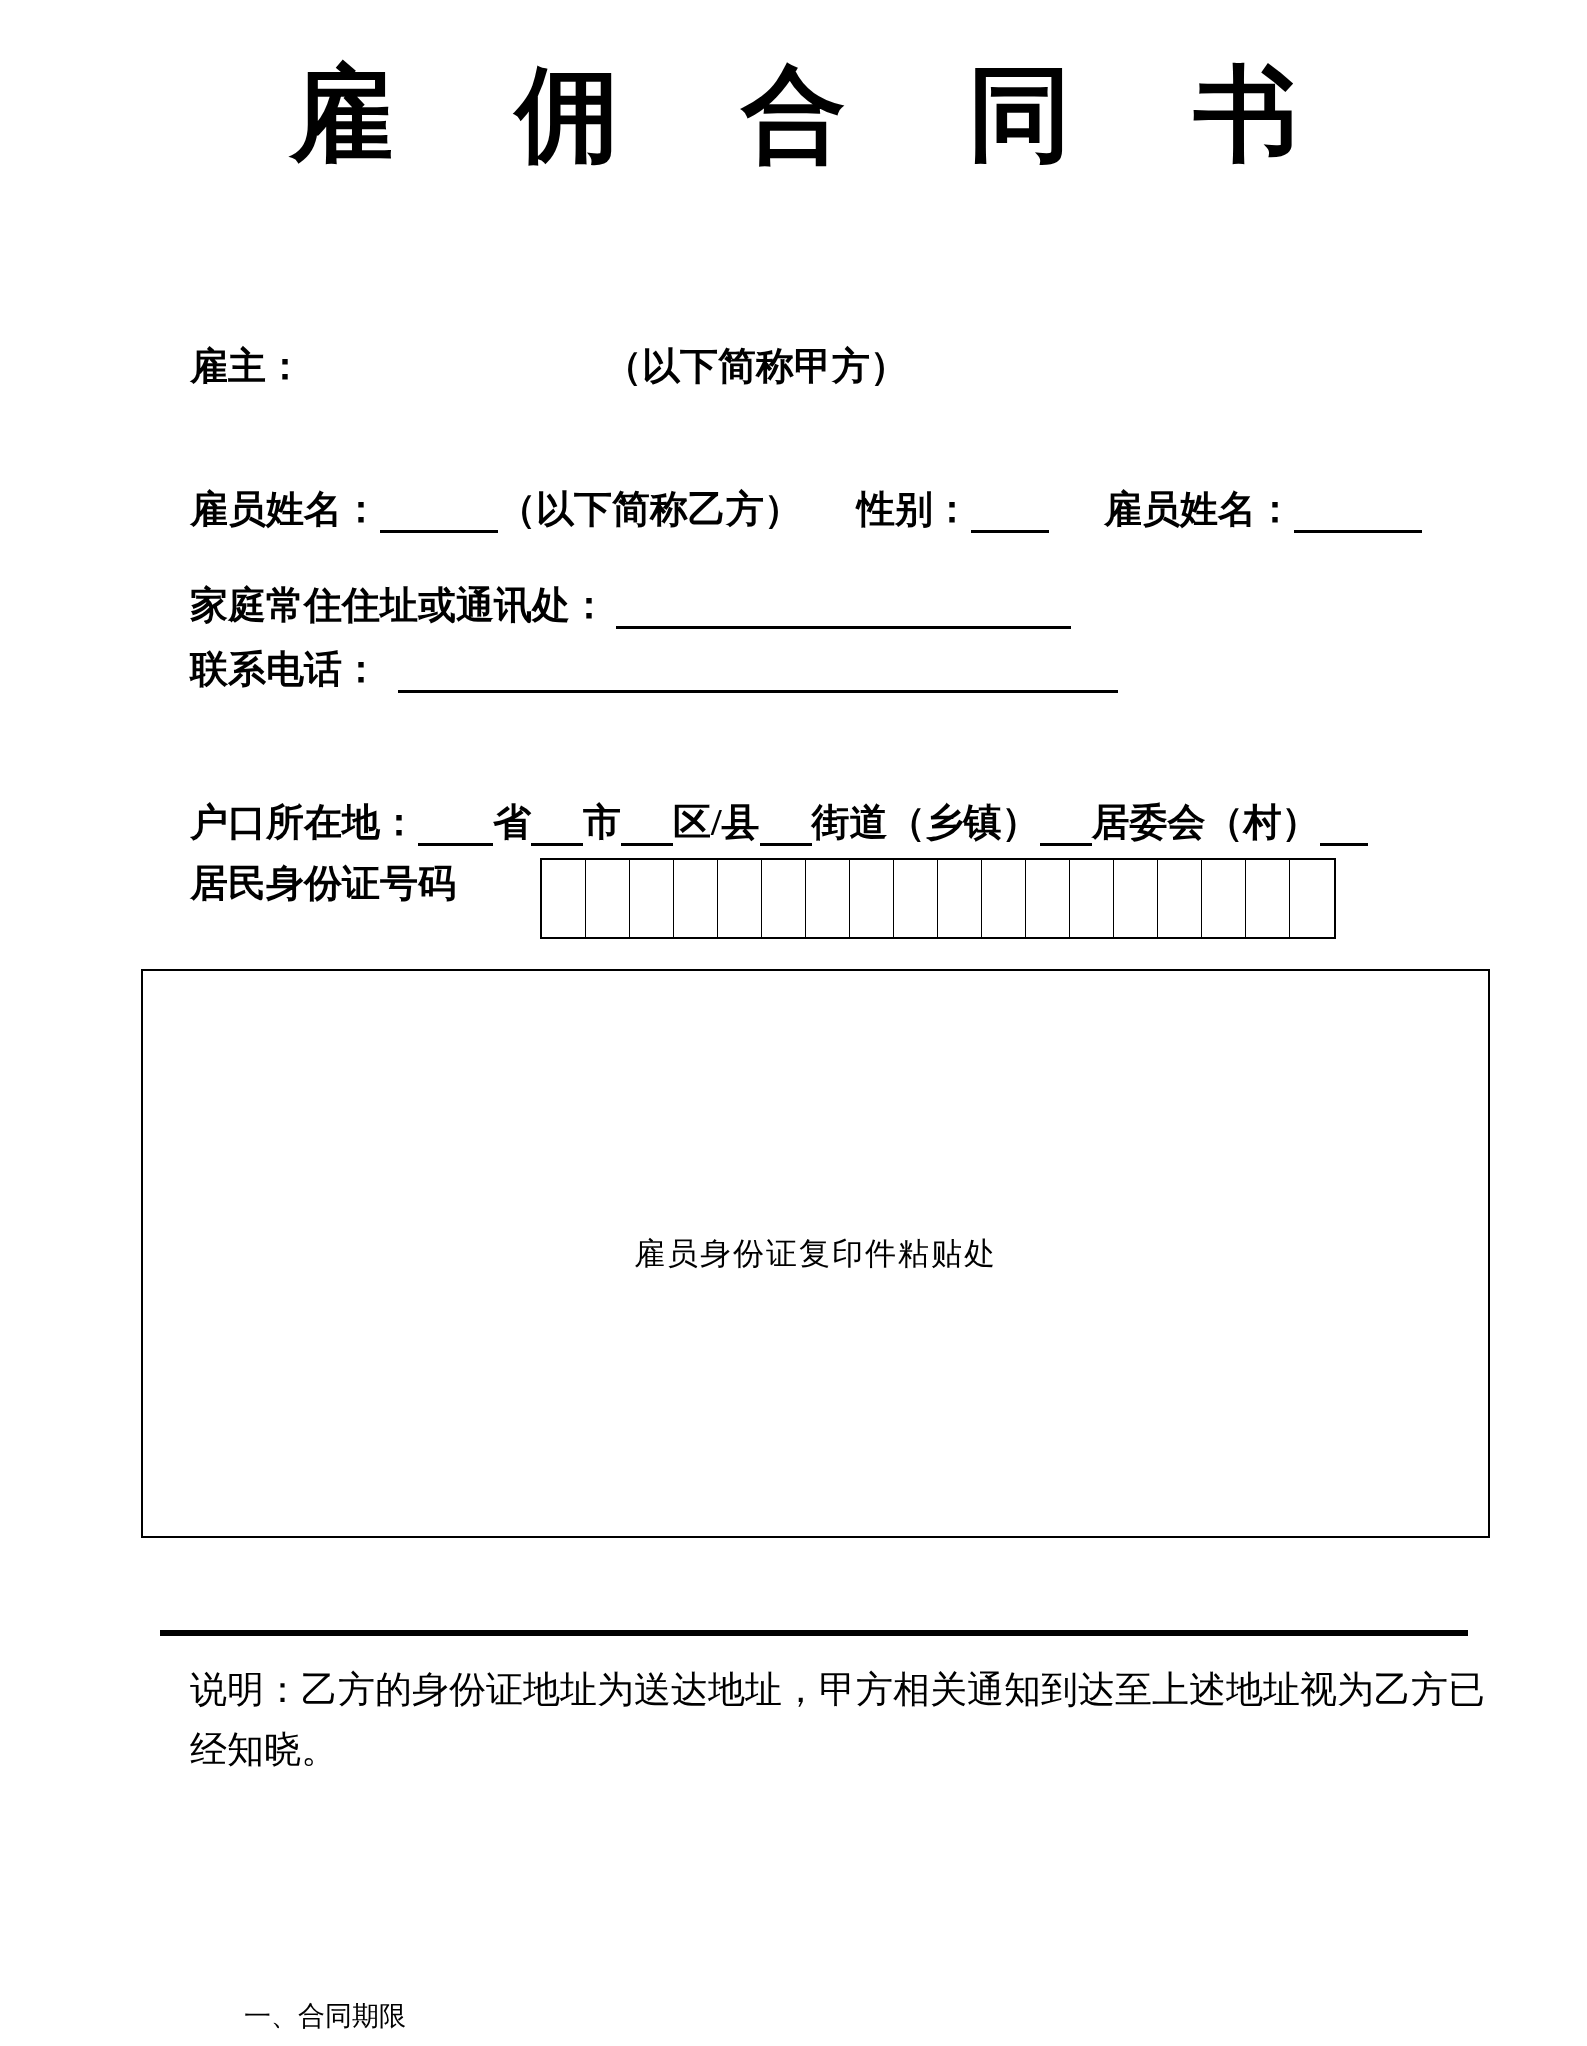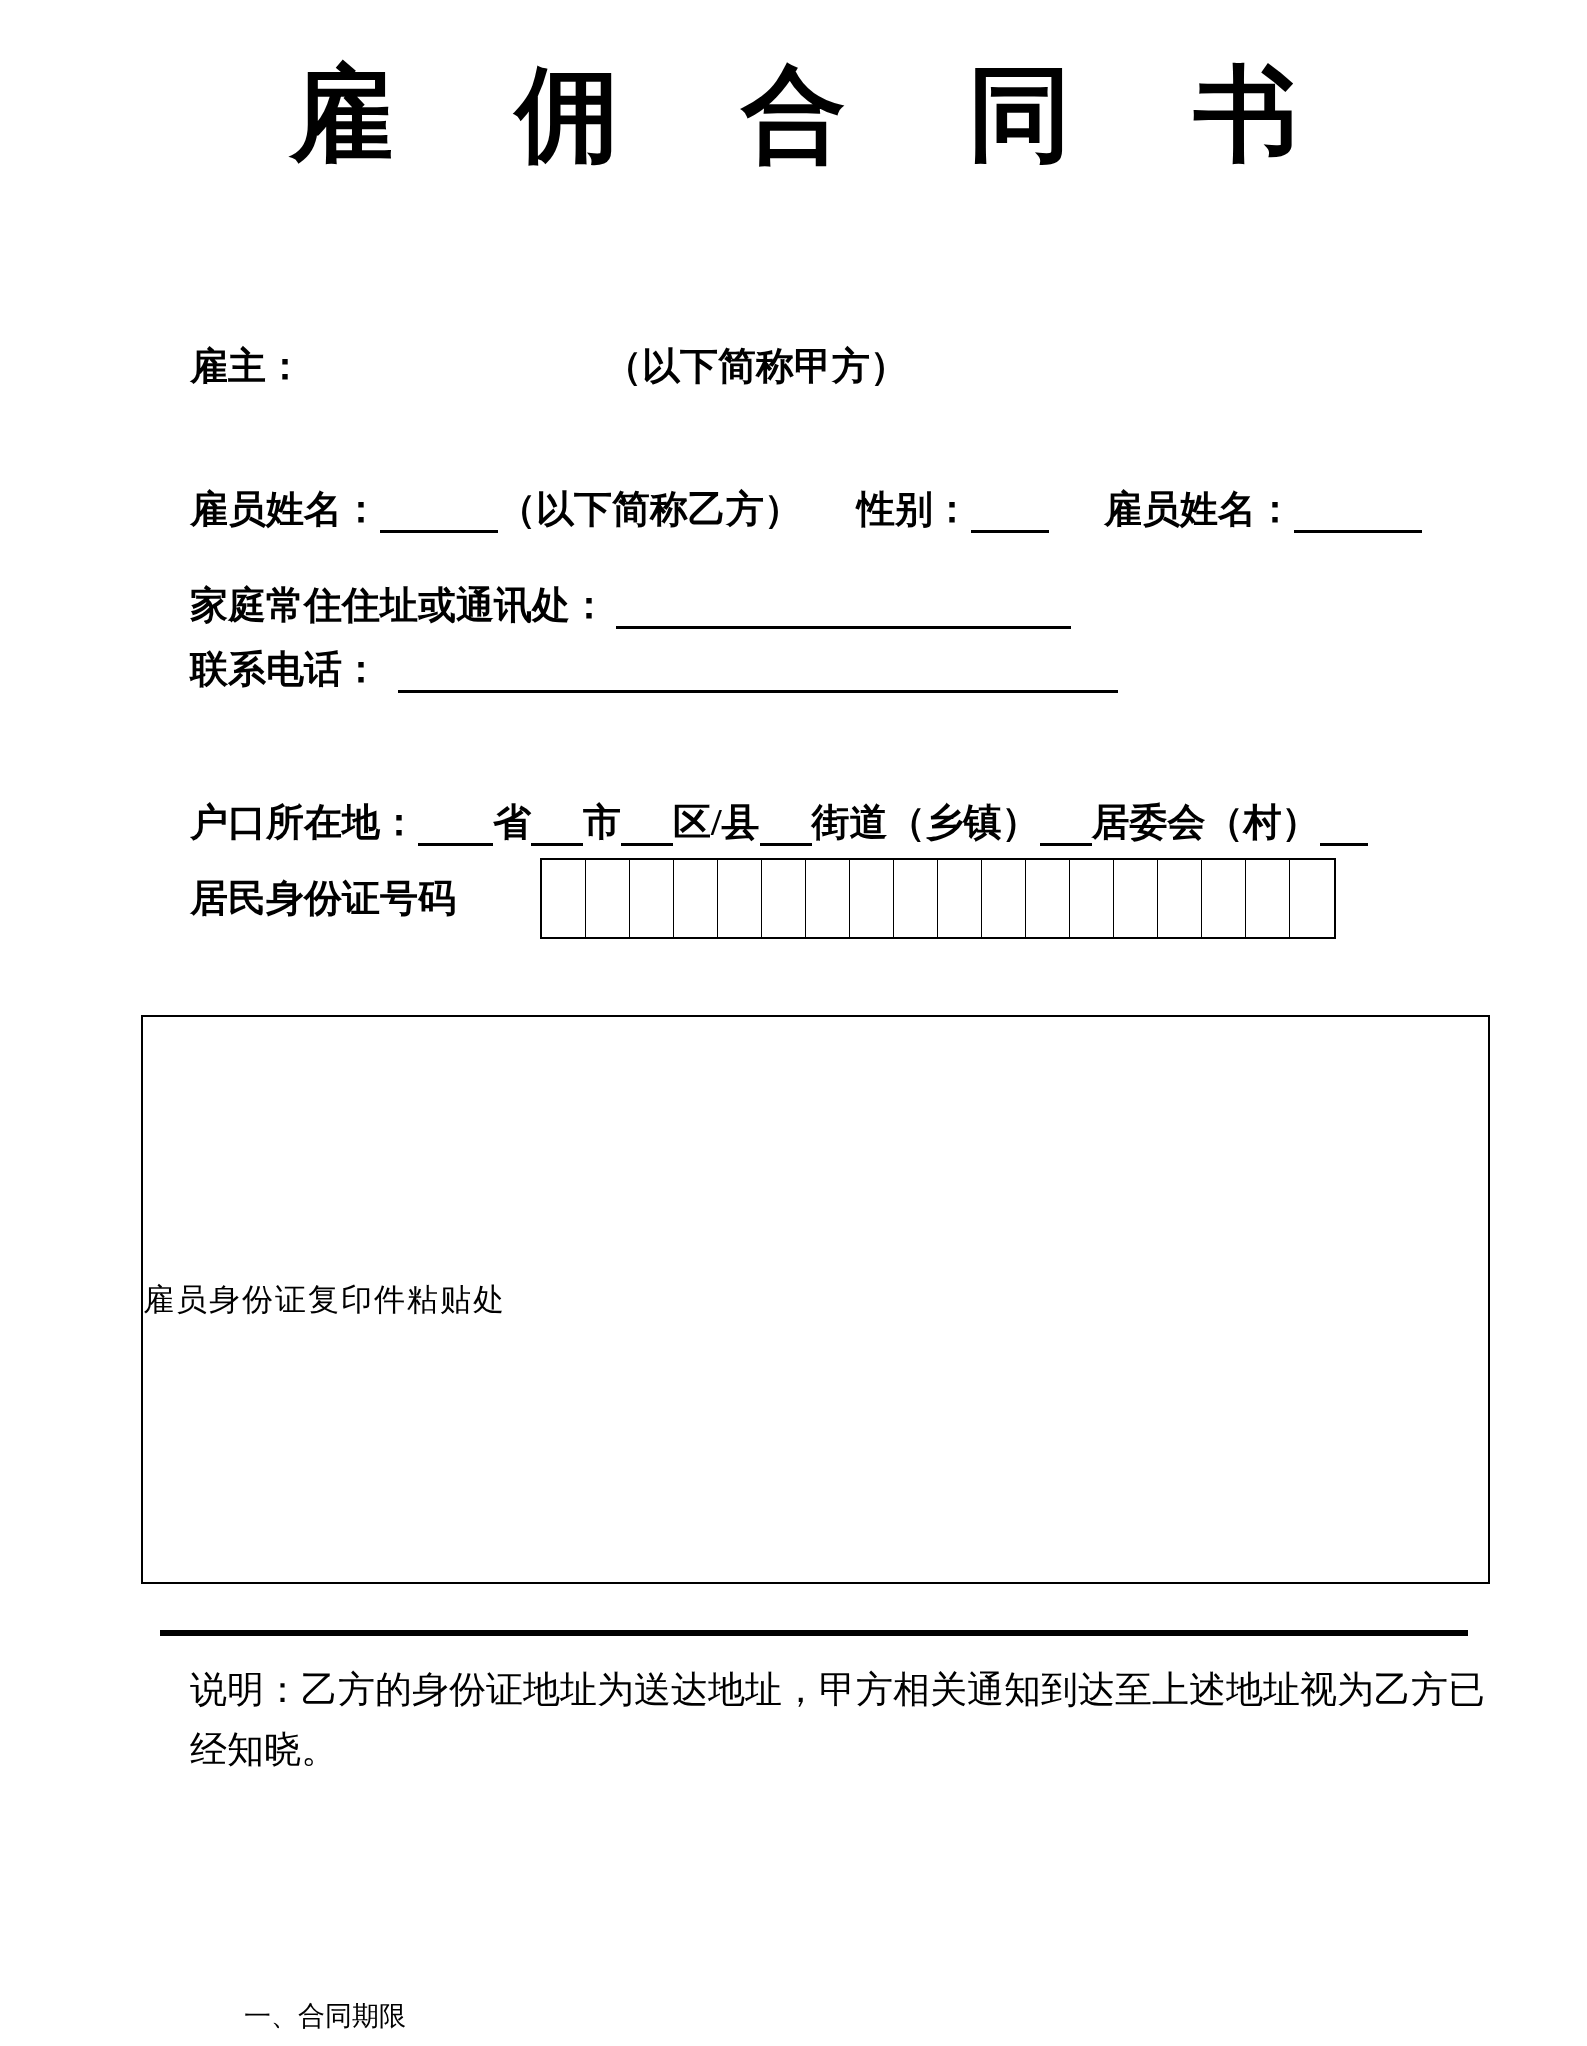--- a/index.html
+++ b/index.html
@@ -59,21 +59,21 @@
   .line-hukou      { top: 800px; }
 
   .line-employer .note { margin-left: 300px; }
 
   
   .id-row {
     position: absolute;
     top: 858px;
     left: 190px;
     display: flex;
-    align-items: center;
+    align-items: flex-start;
   }
   .id-row .id-label {
     font-size: 38px;
     font-weight: bold;
     white-space: nowrap;
   }
   .id-grid {
     display: flex;
     margin-left: 84px;
     border: 2px solid #000;
@@ -83,28 +83,29 @@
     width: 44px;
     height: 77px;
     border-right: 1px solid #000;
     box-sizing: border-box;
   }
   .id-cell:last-child { border-right: none; }
 
   
   .paste-box {
     position: absolute;
-    top: 1015px;
+    top: 969px;
     left: 141px;
     width: 1349px;
     height: 569px;
     border: 2px solid #000;
     box-sizing: border-box;
     display: flex;
     align-items: center;
+    justify-content: center;
   }
   .paste-box .paste-text {
     font-size: 31px;
     letter-spacing: 2px;
   }
 
   
   .thick-rule {
     position: absolute;
     top: 1630px;

